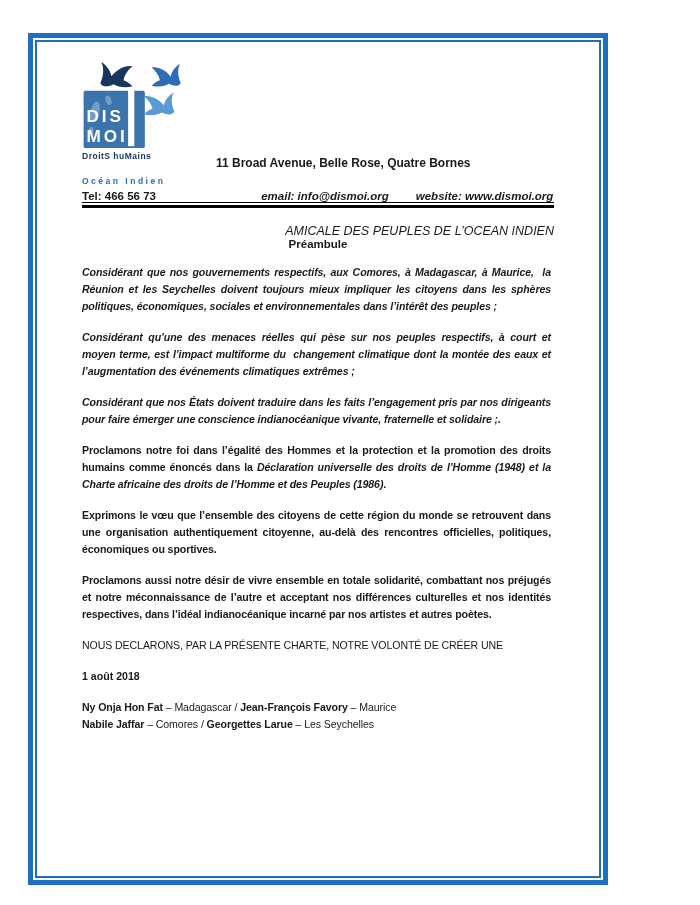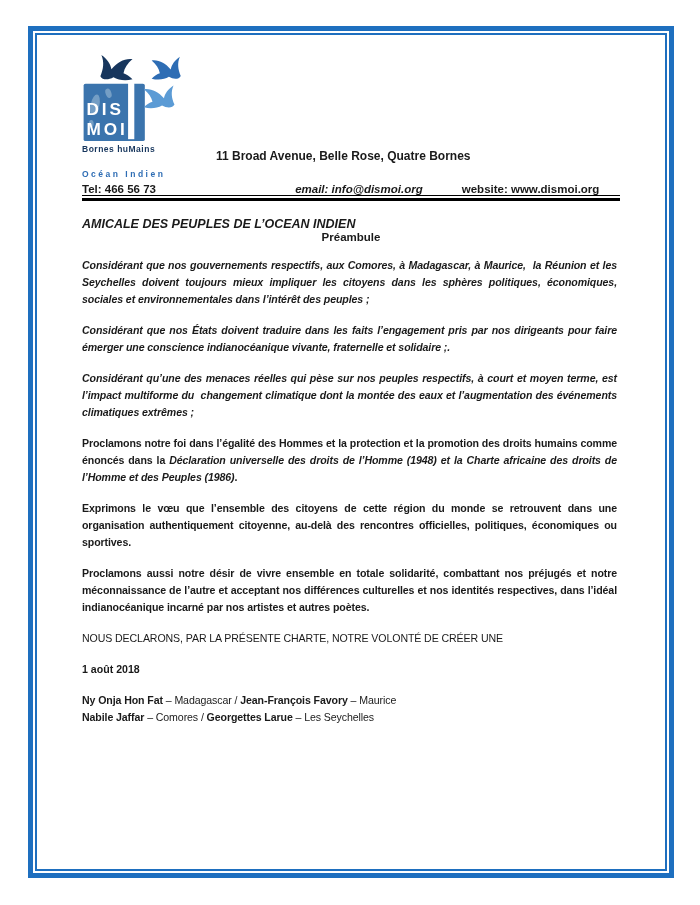--- a/index.html
+++ b/index.html
@@ -11,21 +11,21 @@
     --rule-black:#000000;
     --text-black:#1a1a1a;
   }
   html,body{margin:0;padding:0;background:#ffffff;}
   .page{
     width:700px;height:905px;position:relative;background:#fff;
     font-family:"Liberation Sans",sans-serif;color:var(--text-black);
     overflow:hidden;
   }
   .frame{
-    position:absolute;left:28px;top:26px;width:646px;height:852px;
+    position:absolute;left:28px;top:33px;width:580px;height:852px;
     border:5px solid var(--frame-blue);box-sizing:border-box;
   }
   .frame-inner{
     position:absolute;inset:2px;border:2px solid var(--frame-blue);
   }
   .content{
     position:absolute;inset:0;box-sizing:border-box;
     padding:20px 45px 0 45px;
   }
   .logo-row{display:flex;align-items:flex-end;margin-bottom:4px;}
@@ -42,24 +42,24 @@
   }
   .address{
     font-weight:700;font-size:12px;margin:0 0 16px 14px;white-space:nowrap;
   }
   .contact-row{
     display:flex;font-weight:700;font-size:11.5px;
     border-bottom:1px solid var(--rule-black);
   }
   .contact-row .tel{flex:1.1;text-align:left;}
   .contact-row .email{flex:1.3;font-style:italic;text-align:center;}
-  .contact-row .website{flex:1;text-align:left;}
+  .contact-row .website{flex:1;font-style:italic;text-align:center;}
   .thick-rule{height:3px;background:var(--rule-black);margin-top:2px;}
   .doc-title{
-    text-align:left;font-weight:700;font-style:italic;
+    text-align:right;font-weight:400;font-style:italic;
     font-size:12.5px;margin-top:16px;
   }
   .preambule{text-align:center;font-weight:700;font-size:11.5px;}
   .para{
     font-size:10.6px;line-height:17px;text-align:justify;
     font-weight:700;margin:14px 3px 0 0;white-space:pre-wrap;
     letter-spacing:-0.1px;
   }
   .bold-italic{font-style:italic;}
   .inline-italic{font-style:italic;}
@@ -96,39 +96,39 @@
               <ellipse class="logo-patch" cx="12" cy="52" rx="4.5" ry="11" transform="rotate(12 12 52)"></ellipse>
               <ellipse class="logo-patch" cx="26" cy="40" rx="3" ry="5" transform="rotate(-20 26 40)"></ellipse>
               <ellipse class="logo-patch" cx="8" cy="72" rx="2.5" ry="4"></ellipse>
               <rect x="46.5" y="2" width="6.5" height="86" fill="#ffffff"></rect>
               <use href="#dove" class="dove-mid" transform="translate(112,0) scale(-0.95,0.95)"></use>
               <use href="#dove" class="dove-dark" transform="translate(6,-2) scale(1.05)"></use>
               <use href="#dove" class="dove-light" transform="translate(106,30) scale(-1,0.95)"></use>
               <text x="3" y="63" fill="#ffffff" font-size="18" font-weight="bold" letter-spacing="3" font-family="Liberation Sans, sans-serif" class="logo-acronym">DIS</text>
               <text x="3" y="84" fill="#ffffff" font-size="18" font-weight="bold" letter-spacing="2" font-family="Liberation Sans, sans-serif" class="logo-acronym">MOI</text>
             </svg>
-            <div class="logo-tagline1">Bornes huMains</div>
+            <div class="logo-tagline1">DroitS huMains</div>
             <div class="logo-tagline2">Océan Indien</div>
           </div>
           <p class="address">11 Broad Avenue, Belle Rose, Quatre Bornes</p>
         </div>
 
         <div class="contact-row">
           <span class="tel">Tel: 466 56 73</span>
           <span class="email">email: info@dismoi.org</span>
           <span class="website">website: www.dismoi.org</span>
         </div>
         <div class="thick-rule"></div>
 
         <div class="doc-title">AMICALE DES PEUPLES DE L’OCEAN INDIEN</div>
         <div class="preambule">Préambule</div>
 
         <p class="para bold-italic">Considérant que nos gouvernements respectifs, aux Comores, à Madagascar, à Maurice,  la Réunion et les Seychelles doivent toujours mieux impliquer les citoyens dans les sphères politiques, économiques, sociales et environnementales dans l’intérêt des peuples ;</p>
+        <p class="para bold-italic">Considérant qu’une des menaces réelles qui pèse sur nos peuples respectifs, à court et moyen terme, est l’impact multiforme du  changement climatique dont la montée des eaux et l’augmentation des événements climatiques extrêmes ;</p>
         <p class="para bold-italic">Considérant que nos États doivent traduire dans les faits l’engagement pris par nos dirigeants pour faire émerger une conscience indianocéanique vivante, fraternelle et solidaire ;.</p>
-        <p class="para bold-italic">Considérant qu’une des menaces réelles qui pèse sur nos peuples respectifs, à court et moyen terme, est l’impact multiforme du  changement climatique dont la montée des eaux et l’augmentation des événements climatiques extrêmes ;</p>
         <p class="para"><span>Proclamons notre foi dans l’égalité des Hommes et la protection et la promotion des droits humains comme énoncés dans la </span><span class="inline-italic">Déclaration universelle des droits de l’Homme (1948) et la Charte africaine des droits de l’Homme et des Peuples (1986)</span><span>.</span></p>
         <p class="para">Exprimons le vœu que l’ensemble des citoyens de cette région du monde se retrouvent dans une organisation authentiquement citoyenne, au-delà des rencontres officielles, politiques, économiques ou sportives.</p>
         <p class="para">Proclamons aussi notre désir de vivre ensemble en totale solidarité, combattant nos préjugés et notre méconnaissance de l’autre et acceptant nos différences culturelles et nos identités respectives, dans l’idéal indianocéanique incarné par nos artistes et autres poètes.</p>
 
         <p class="caps-line">NOUS DECLARONS, PAR LA PRÉSENTE CHARTE, NOTRE VOLONTÉ DE CRÉER UNE</p>
         <p class="date-line">1 août 2018</p>
 
         <div class="sig-block">
           <div class="sig-line">
             <span class="sig-bold">Ny Onja Hon Fat</span><span> – Madagascar / </span><span class="sig-bold">Jean-François Favory</span><span> – Maurice</span>

